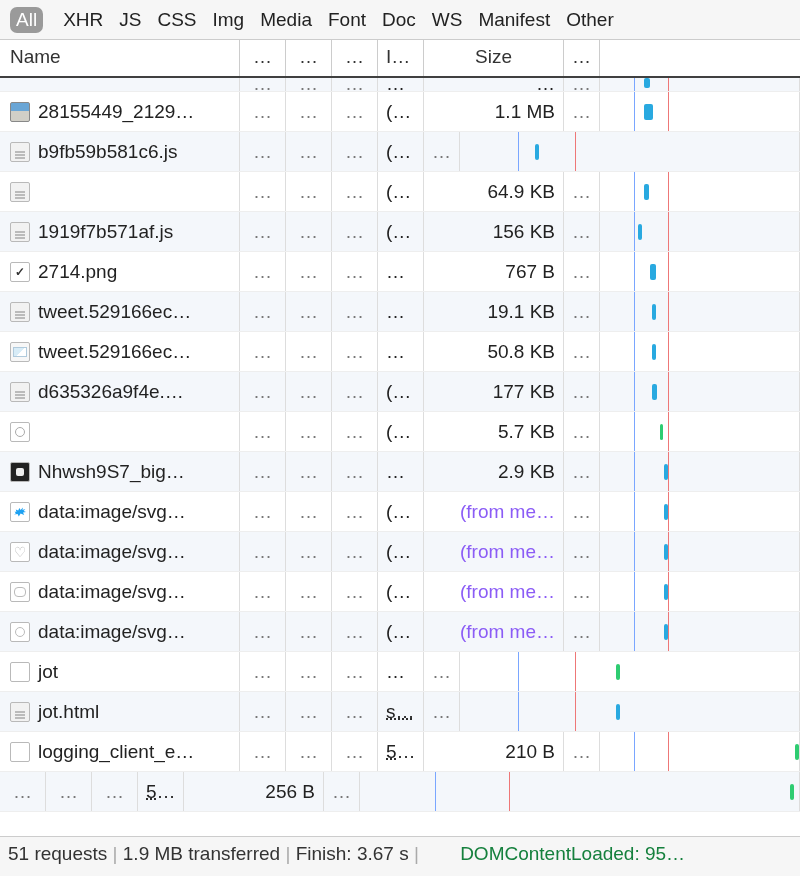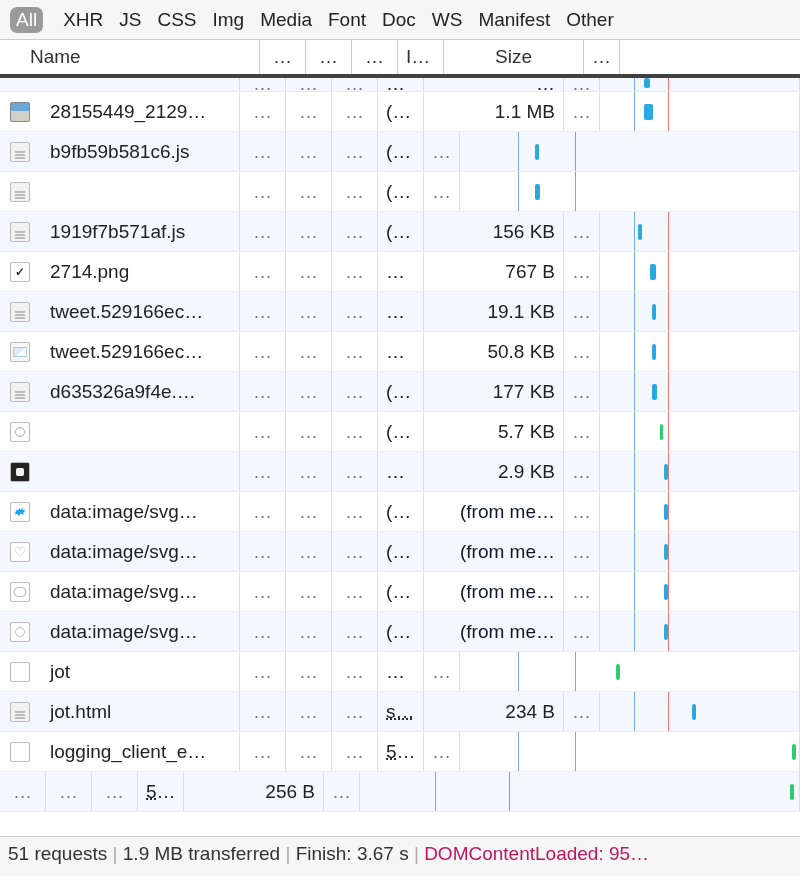--- a/index.html
+++ b/index.html
@@ -31,23 +31,22 @@
     cursor: pointer;
   }
   .filter-bar .item {
     cursor: pointer;
     color: #222;
     white-space: nowrap;
   }
   .hdr {
     display: flex;
     height: 38px;
-    border-bottom: 4px solid #404040;
+    border-bottom: 2px solid #404040;
     background: #fff;
-    padding-left: 20px;
   }
   .hdr .cell {
     border-right: 1px solid #ccc;
     padding: 6px 8px;
     font-weight: 400;
     color: #333;
     overflow: hidden; white-space: nowrap; text-overflow: ellipsis;
     cursor: pointer;
   }
   
@@ -68,23 +67,23 @@
     border-bottom:1px solid #eee;
   }
   .row:nth-child(odd){ background:#f4f7fb; }
   .row:nth-child(even){ background:#ffffff; }
   .row .cell{
     border-right:1px solid #ddd;
     padding:0 8px;
     overflow:hidden; white-space:nowrap; text-overflow:ellipsis;
     height:100%; line-height:40px;
   }
-  .row .c-name { display:flex; align-items:center; gap:20px; padding-left:10px;}
+  .row .c-name { display:flex; align-items:center; gap:8px; padding-left:10px;}
   .row .c-size { color:#222; }
-  .row .c-size.frommem { color:#0f172a; text-align:right; }
+  .row .c-size.frommem { color:#8b5cf6; text-align:right; }
   .row .c-init { color:#222; }
   .row .c-init.under { text-decoration: underline dotted; }
   .ellips { color:#777;}
   
   .ficon {
     width:20px; height:20px; flex:0 0 20px;
     border:1px solid #b9b9b9; border-radius:2px;
     display:inline-flex; align-items:center; justify-content:center;
     font-size:12px; line-height:1;
     background:#fff;
@@ -124,21 +123,21 @@
   
   .footer{
     height:40px;
     border-top:1px solid #ccc;
     background:#f6f6f6;
     padding:6px 8px;
     white-space:nowrap; overflow:hidden; text-overflow:ellipsis;
     color:#333;
   }
   .footer .sep{color:#aaa;}
-  .footer .dom{color:#be185d;}
+  .footer .dom{color:#15803d;margin-left:36px;}
   .hdr .c-wf { padding-left:12px; position:relative;}
   .hdr .c-wf .sort-ind{position:absolute; right:12px; top:8px; font-size:14px; color:#555;}
   .hdr .c-wf .sort-num{position:absolute; right:-2px; top:8px; font-size:17px; color:#555;}
 </style>
 </head>
 <body>
 
 <div class="filter-bar">
   <span class="pill">All</span>
   <span class="item">XHR</span>
@@ -218,20 +217,21 @@
       </div>
     </div>
     <div class="row">
       <div class="cell c-name">
         <span class="ficon js"></span>
       </div>
       <div class="cell c-s1 ellips">…</div>
       <div class="cell c-s2 ellips">…</div>
       <div class="cell c-s3 ellips">…</div>
       <div class="cell c-init ">(i…</div>
+      <div class="cell c-size ">64.9 KB</div>
       <div class="cell c-s4 ellips">…</div>
       <div class="cell c-wf">
         <div class="wf-lane">
           <span class="domline" style="left:17%"></span>
           <span class="loadline" style="left:34%"></span>
           <span class="bar " style="left:22%;width:5px"></span>
         </div>
       </div>
     </div>
     <div class="row">
@@ -343,20 +343,21 @@
         <div class="wf-lane">
           <span class="domline" style="left:17%"></span>
           <span class="loadline" style="left:34%"></span>
           <span class="bar green" style="left:30%;width:3px"></span>
         </div>
       </div>
     </div>
     <div class="row">
       <div class="cell c-name">
         <span class="ficon dark"></span>
+        <span>Nhwsh9S7_big…</span>
       </div>
       <div class="cell c-s1 ellips">…</div>
       <div class="cell c-s2 ellips">…</div>
       <div class="cell c-s3 ellips">…</div>
       <div class="cell c-init ">…</div>
       <div class="cell c-size ">2.9 KB</div>
       <div class="cell c-s4 ellips">…</div>
       <div class="cell c-wf">
         <div class="wf-lane">
           <span class="domline" style="left:17%"></span>
@@ -461,39 +462,39 @@
     </div>
     <div class="row">
       <div class="cell c-name">
         <span class="ficon js"></span>
         <span>jot.html</span>
       </div>
       <div class="cell c-s1 ellips">…</div>
       <div class="cell c-s2 ellips">…</div>
       <div class="cell c-s3 ellips">…</div>
       <div class="cell c-init under">s…</div>
-      <div class="cell c-size ">234 B</div>
       <div class="cell c-s4 ellips">…</div>
       <div class="cell c-wf">
         <div class="wf-lane">
           <span class="domline" style="left:17%"></span>
           <span class="loadline" style="left:34%"></span>
           <span class="bar " style="left:46%;width:4px"></span>
         </div>
       </div>
     </div>
     <div class="row">
       <div class="cell c-name">
         <span class="ficon blank"></span>
         <span>logging_client_e…</span>
       </div>
       <div class="cell c-s1 ellips">…</div>
       <div class="cell c-s2 ellips">…</div>
       <div class="cell c-s3 ellips">…</div>
       <div class="cell c-init under">5…</div>
+      <div class="cell c-size ">210 B</div>
       <div class="cell c-s4 ellips">…</div>
       <div class="cell c-wf">
         <div class="wf-lane">
           <span class="domline" style="left:17%"></span>
           <span class="loadline" style="left:34%"></span>
           <span class="bar green" style="left:98%;width:4px"></span>
         </div>
       </div>
     </div>
     <div class="row">

